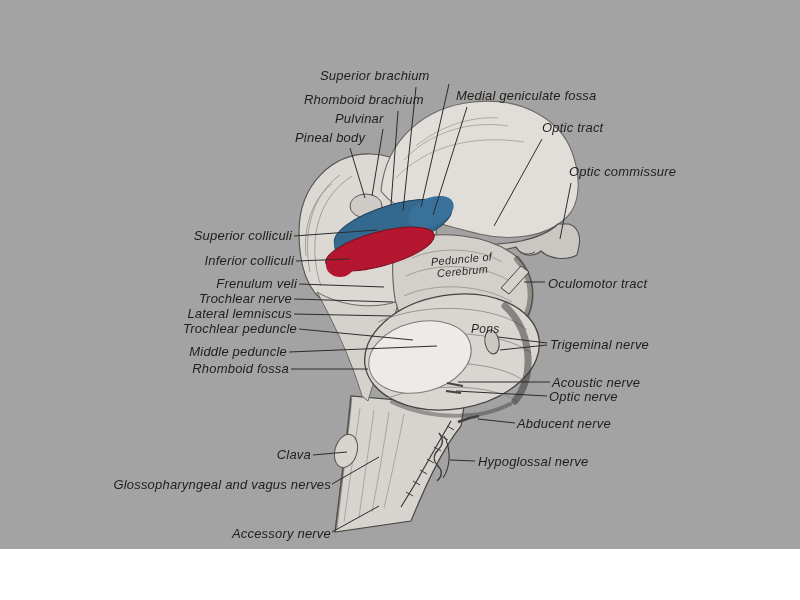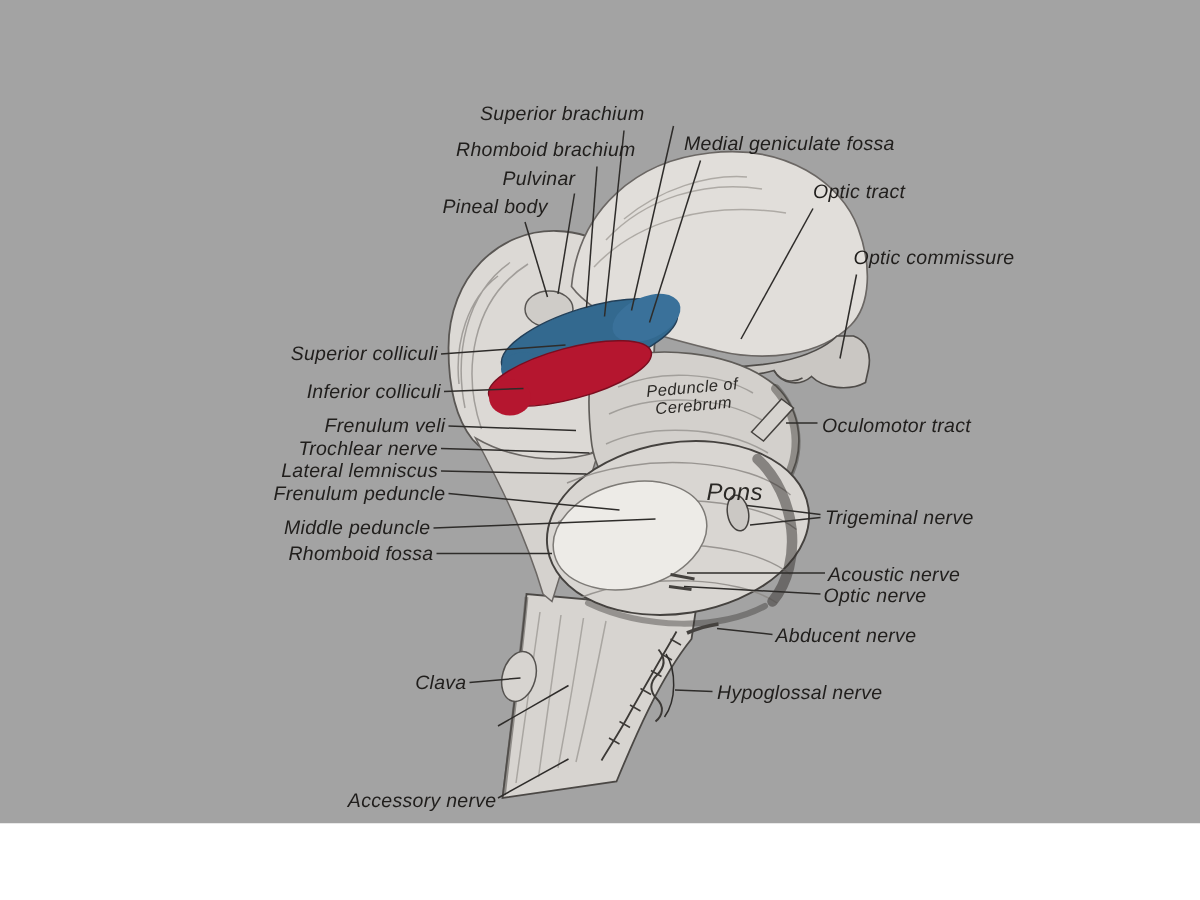--- a/index.html
+++ b/index.html
@@ -108,32 +108,33 @@
   <div class="lbl" style="left:335px;top:111px">Pulvinar</div>
   <div class="lbl" style="left:295px;top:130px">Pineal body</div>
   <div class="lbl" style="left:542px;top:120px">Optic tract</div>
   <div class="lbl" style="left:569px;top:164px">Optic commissure</div>
 
   <div class="lbl r" style="right:508px;top:228px">Superior colliculi</div>
   <div class="lbl r" style="right:506px;top:253px">Inferior colliculi</div>
   <div class="lbl r" style="right:503px;top:276px">Frenulum veli</div>
   <div class="lbl r" style="right:508px;top:291px">Trochlear nerve</div>
   <div class="lbl r" style="right:508px;top:306px">Lateral lemniscus</div>
-  <div class="lbl r" style="right:503px;top:321px">Frenulum peduncle</div>
+  <div class="lbl r" style="right:503px;top:321px">Trochlear peduncle</div>
   <div class="lbl r" style="right:513px;top:344px">Middle peduncle</div>
   <div class="lbl r" style="right:511px;top:361px">Rhomboid fossa</div>
   <div class="lbl r" style="right:489px;top:447px">Clava</div>
+  <div class="lbl r" style="right:469px;top:477px">Glossopharyngeal and vagus nerves</div>
   <div class="lbl r" style="right:469px;top:526px">Accessory nerve</div>
 
   <div class="lbl" style="left:548px;top:276px">Oculomotor tract</div>
   <div class="lbl" style="left:550px;top:337px">Trigeminal nerve</div>
   <div class="lbl" style="left:552px;top:375px">Acoustic nerve</div>
   <div class="lbl" style="left:549px;top:389px">Optic nerve</div>
   <div class="lbl" style="left:517px;top:416px">Abducent nerve</div>
   <div class="lbl" style="left:478px;top:454px">Hypoglossal nerve</div>
 
   <div class="fig-lbl" style="left:426px;top:253px;width:72px;transform:rotate(-5deg)">
     <span>Peduncle of</span>
     <span>Cerebrum</span>
   </div>
-  <div class="fig-lbl" style="left:471px;top:323px;font-size:16px">Pons</div>
+  <div class="fig-lbl" style="left:471px;top:323px;font-size:12px">Pons</div>
 
 </div>
 
 </body></html>

